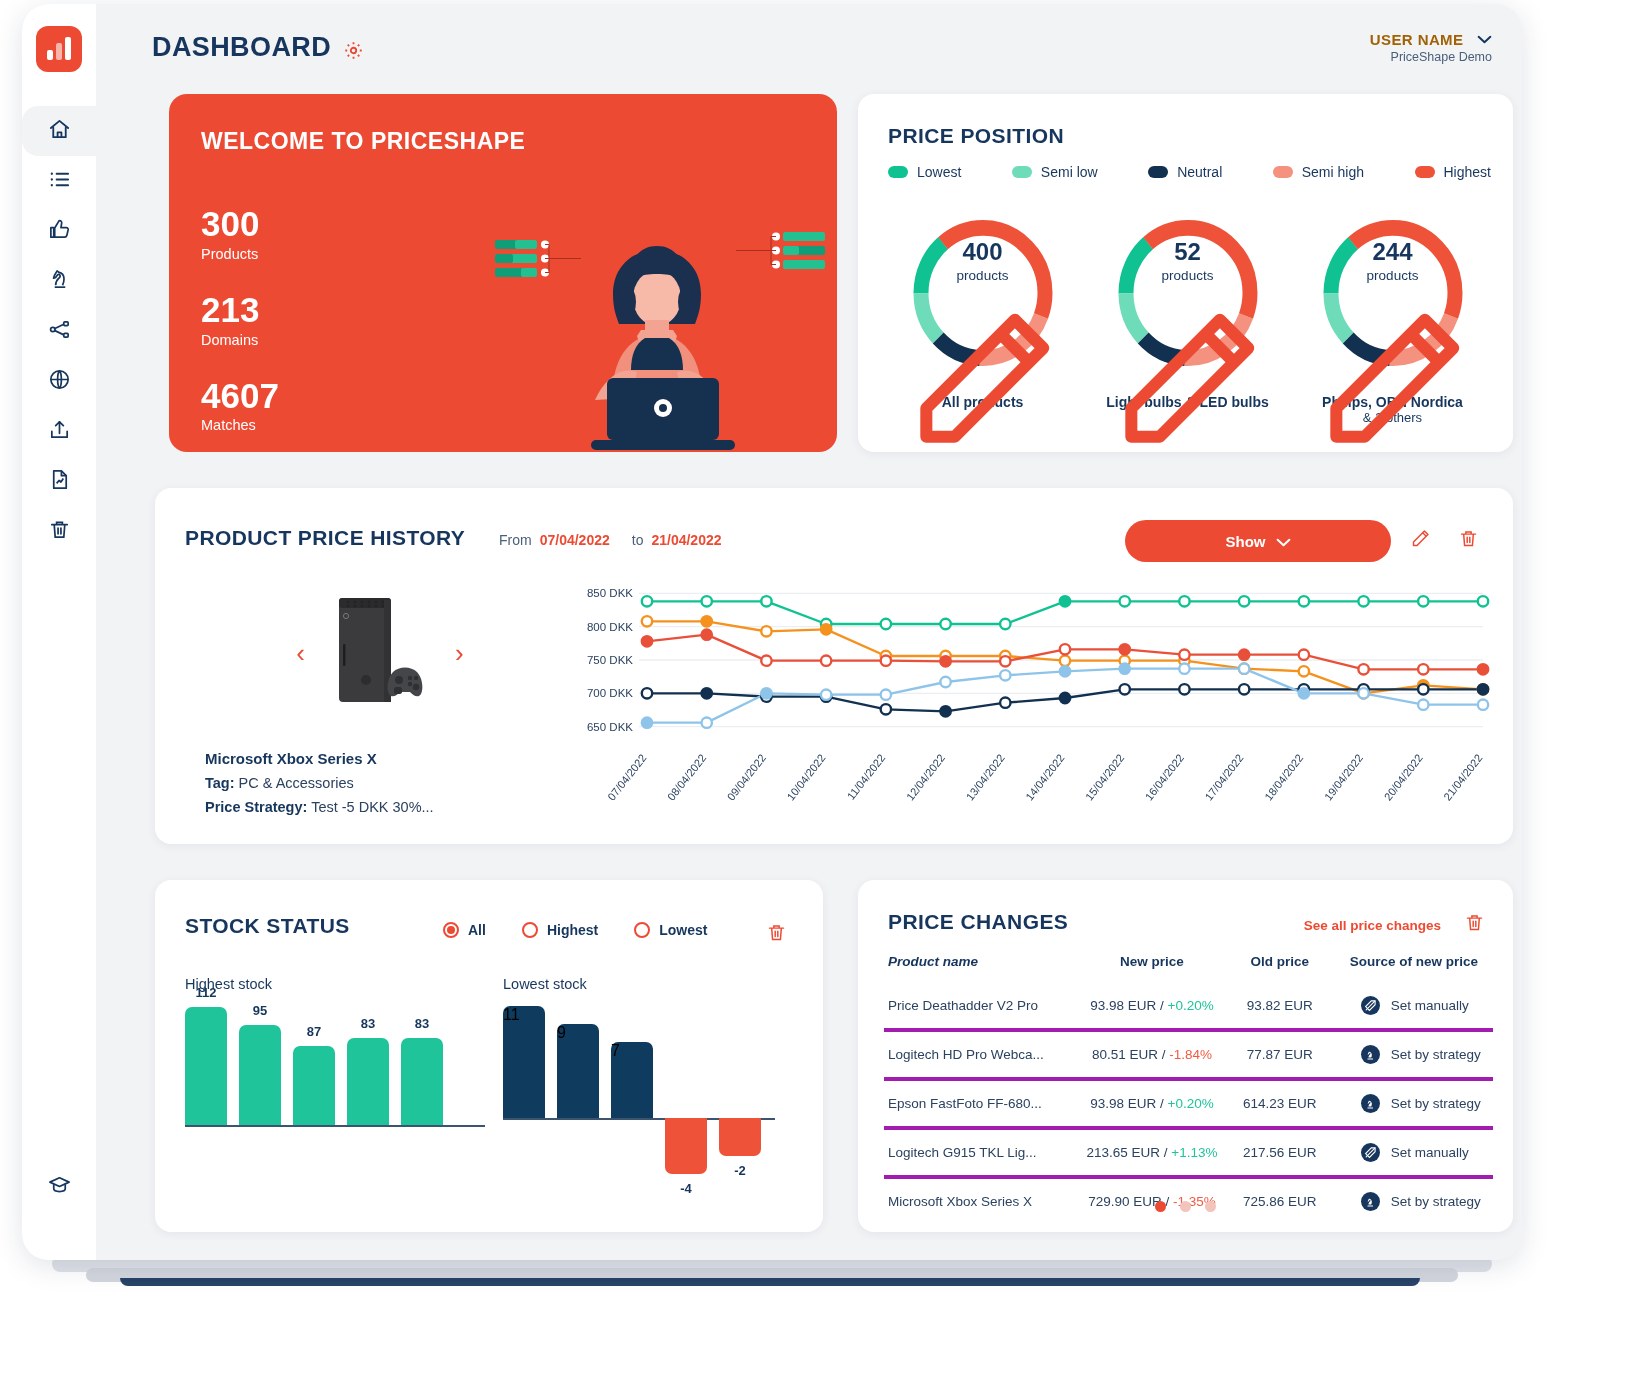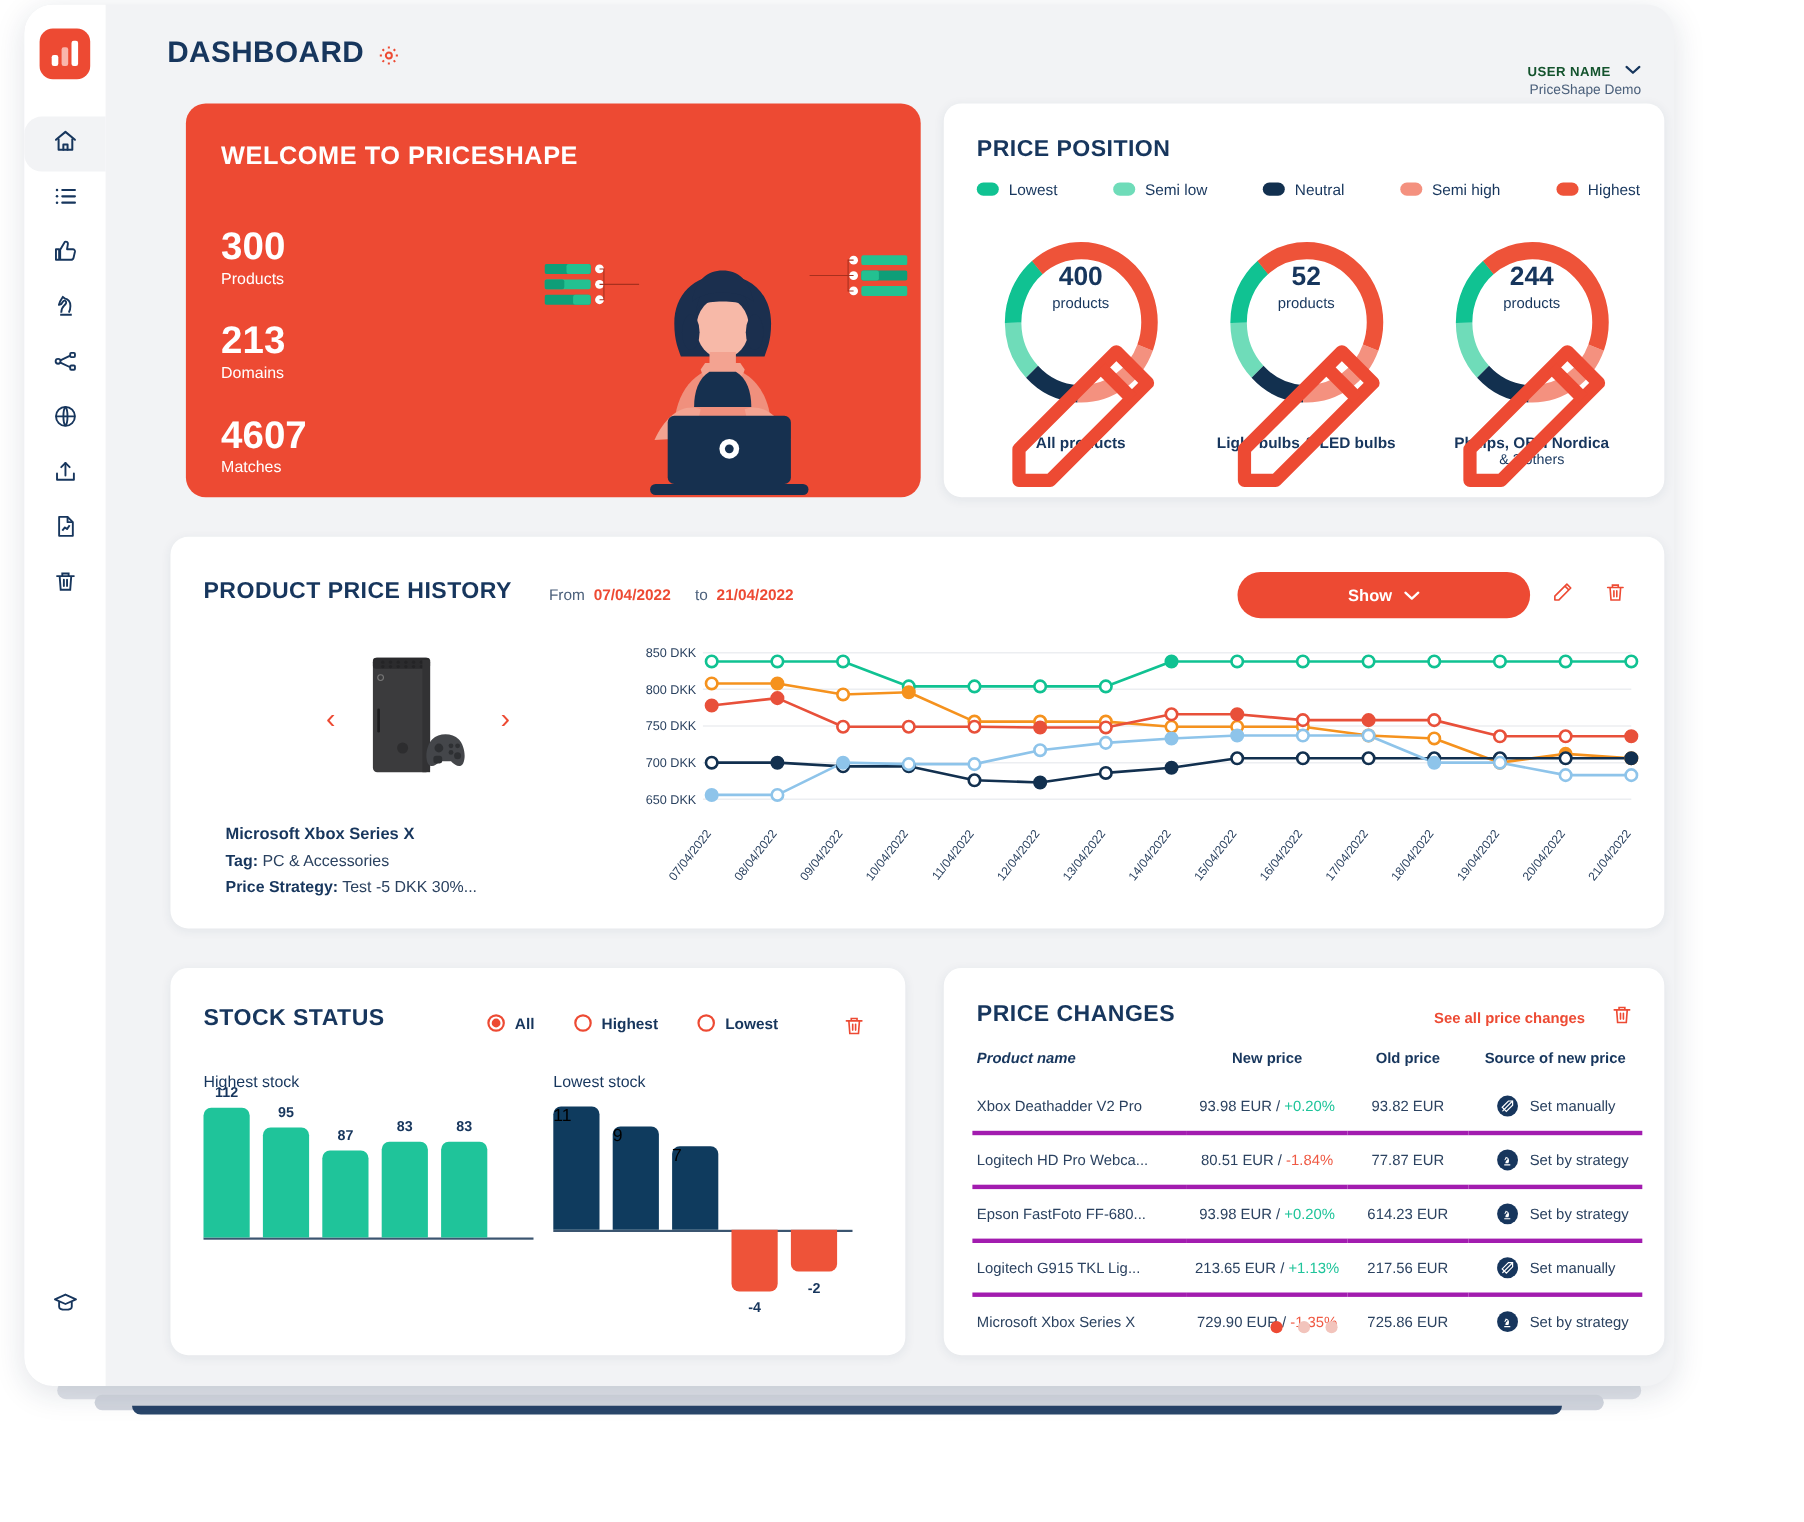--- a/index.html
+++ b/index.html
@@ -55,21 +55,21 @@
 
   
   .header { position:absolute; left:74px; top:0; right:0; height: 88px; }
   .page-title {
     position:absolute; left: 56px; top: 28px;
     font-size: 27px; font-weight: 700; color:#17365d; letter-spacing:.4px;
     display:flex; align-items:center; gap:12px;
   }
   .gear { width: 21px; height: 21px; color:#ed4a33; }
   .user-box { position:absolute; right: 30px; top: 26px; text-align: right; }
-  .user-name { font-size: 12px; font-weight: 700; color: #14532d; letter-spacing:.4px;margin-top:27px; }
+  .user-name { font-size: 15px; font-weight: 700; color: #a16207; letter-spacing:.4px; }
   .user-sub { font-size: 12.5px; color: #4a5f7a; margin-top: 2px; }
   .caret { display:inline-block; margin-left: 9px; vertical-align: 1px; }
 
   
   .card { position:absolute; background:#fff; border-radius: 16px; box-shadow: 0 2px 10px rgba(30,50,80,.07); }
 
   
   .welcome {
     left: 147px; top: 90px; width: 668px; height: 358px;
     background: #ed4a33; border-radius: 18px; position:absolute;
@@ -730,21 +730,21 @@
       <thead>
         <tr>
           <th style="width:32%">Product name</th>
           <th style="width:24%">New price</th>
           <th style="width:18%">Old price</th>
           <th style="width:26%">Source of new price</th>
         </tr>
       </thead>
       <tbody id="pc-body">
           <tr>
-            <td>Xbox Deathadder V2 Pro</td>
+            <td>Price Deathadder V2 Pro</td>
             <td>93.98 EUR / <span class="pos">+0.20%</span></td>
             <td>93.82 EUR</td>
             <td>
               <span class="src">
                 <span class="src-ic">
                   <svg width="13" height="13" viewBox="0 0 24 24" fill="none" stroke="#fff" stroke-width="2" stroke-linecap="round">
                     <path d="M20 4 4 20"></path>
                     <path d="M13.5 3.5h7v7L10 21l-7-7z"></path>
                   </svg>
                 </span>

